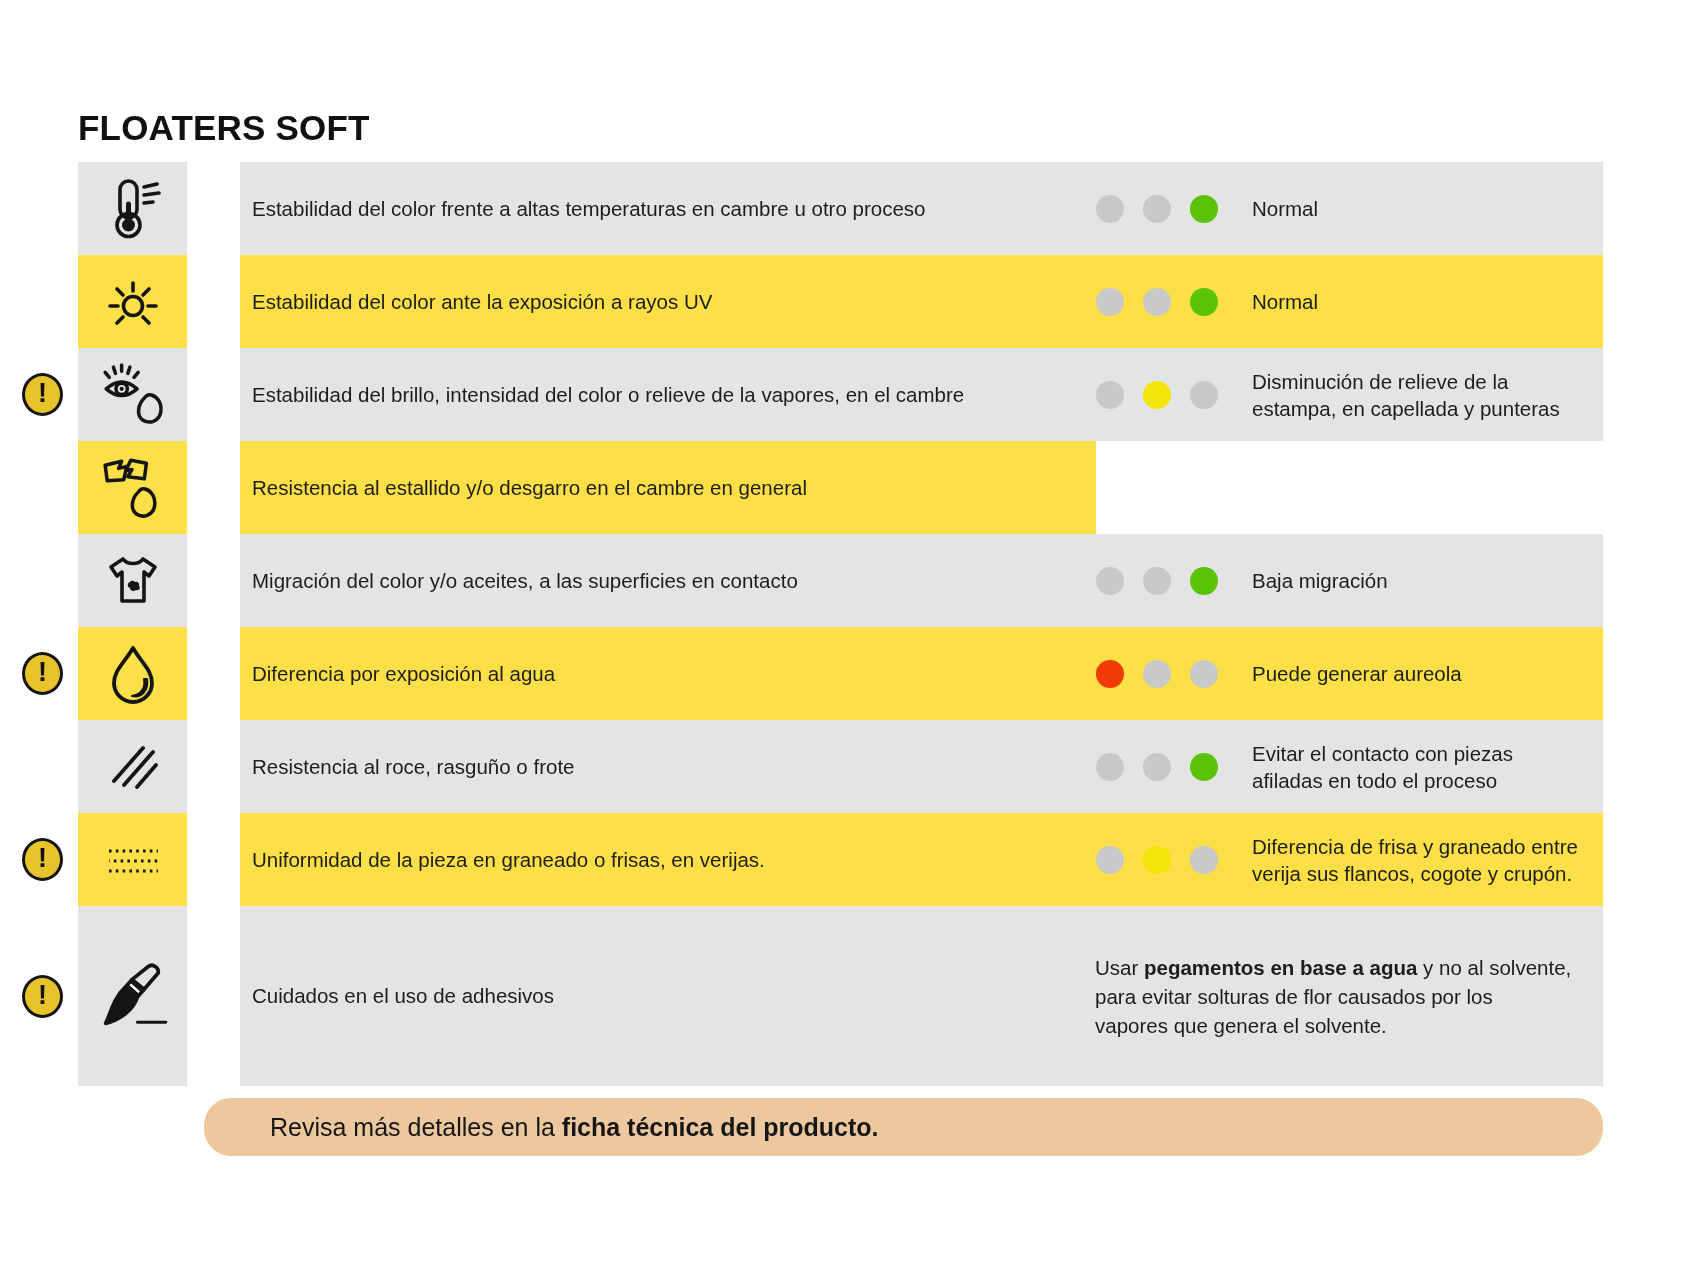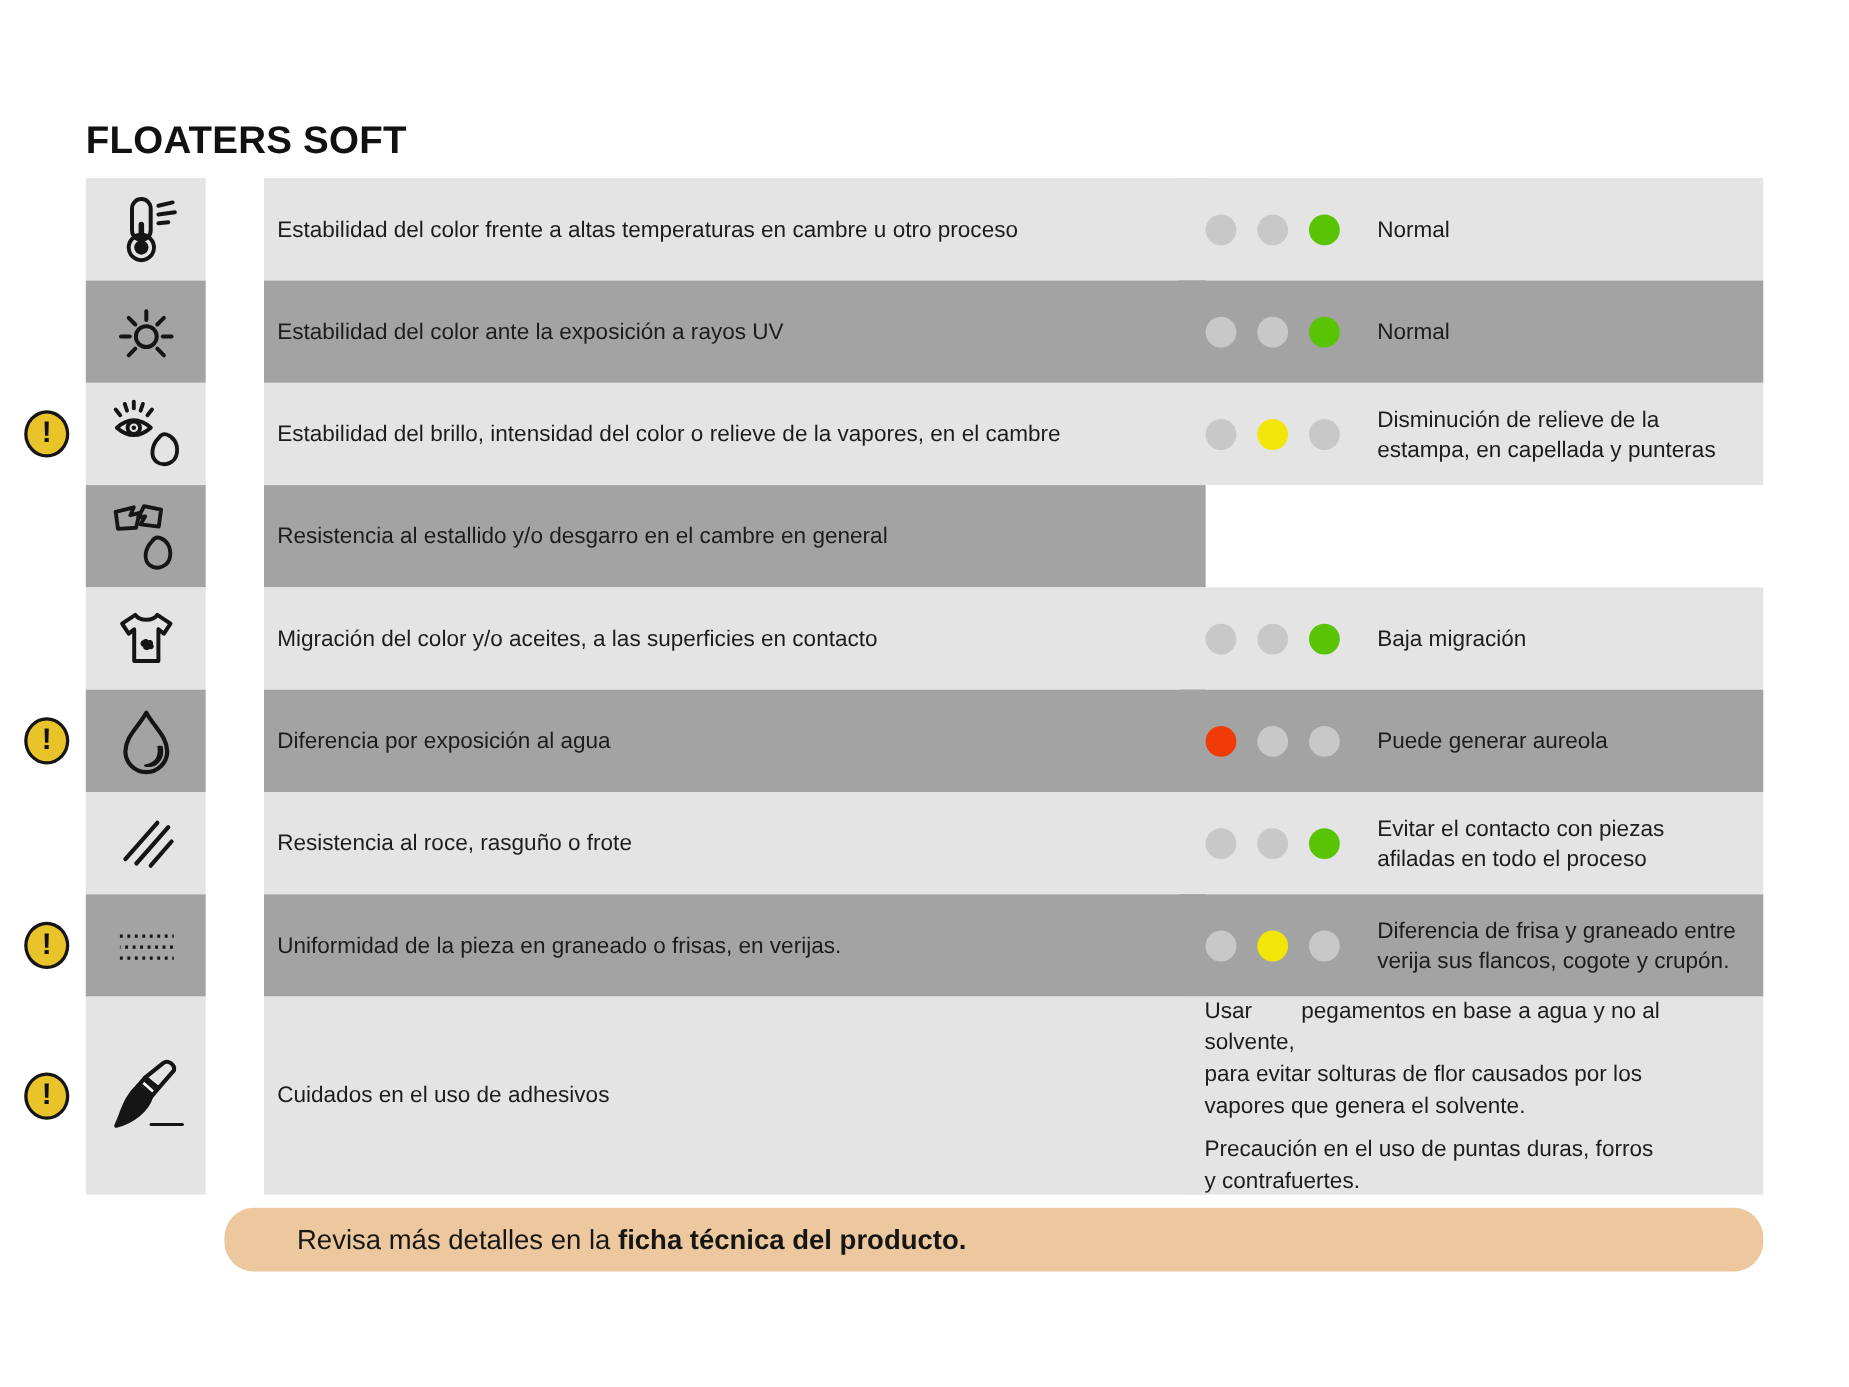--- a/index.html
+++ b/index.html
@@ -1,36 +1,36 @@
 <!DOCTYPE html>
 <html><head>
 <meta charset="utf-8">
 <style>
   html,body{margin:0;padding:0;background:#ffffff;}
   .canvas{position:relative;width:1681px;height:1261px;background:#ffffff;overflow:hidden;
           font-family:"Liberation Sans","DejaVu Sans",sans-serif;color:#1d1d1d;}
   .page-title{position:absolute;left:78px;top:108px;font-size:35px;font-weight:700;letter-spacing:0.2px;color:#111;}
   .cell{position:absolute;height:93px;box-sizing:border-box;}
   .bg-a{background:#e4e4e4;}
-  .bg-b{background:#a3a3a3;}
+  .bg-b{background:#fde047;}
   .icon-cell{left:78px;width:109px;display:flex;align-items:center;justify-content:center;}
   .desc-cell{left:204px;width:856px;display:flex;align-items:center;
              padding:0 40px 0 12px;font-size:20.5px;line-height:26px;margin-left:36px;}
   .status-cell{left:1072px;width:531px;display:flex;align-items:center;}
   .dots{position:absolute;left:24px;top:50%;transform:translateY(-50%);display:flex;gap:19px;}
   .dot{width:28px;height:28px;border-radius:50%;background:#c8c8c8;}
   .dot[data-level="off"]{background:#c8c8c8;}
   .dot[data-level="ok"]{background:#58c404;}
   .dot[data-level="warn"]{background:#f2e50a;}
   .dot[data-level="alert"]{background:#f13b04;}
   .status-text{margin-left:180px;font-size:20.5px;line-height:27px;white-space:pre-line;}
   .advice-cell{left:1072px;width:531px;display:flex;flex-direction:column;justify-content:center;
                gap:10px;padding:12px 26px 12px 23px;box-sizing:border-box;
                font-size:20.5px;line-height:29px;white-space:pre-line;}
-  .advice-cell b{font-weight:400;margin-left:39px;}
+  .advice-cell b{font-weight:700;}
   .warn-badge{position:absolute;left:22px;width:35px;height:35px;border:3.5px solid #151515;border-radius:50%;
               background:#e9c32a;display:flex;align-items:center;justify-content:center;
               font-size:27px;font-weight:800;color:#111;line-height:1;padding-bottom:2px;box-sizing:content-box;}
   .banner{position:absolute;left:204px;top:1098px;width:1399px;height:58px;background:#edc89e;
           display:flex;align-items:center;padding-left:66px;box-sizing:border-box;font-size:25px;color:#161616;border-radius:27px;}
   .banner b{font-weight:700;}
   svg{display:block;}
 </style>
 </head>
 <body>
@@ -232,21 +232,19 @@
       </svg>
     </span>
   </div>
   <div class="cell desc-cell bg-a" style="top:906px;height:180px">
     <span>Cuidados en el uso de adhesivos</span>
   </div>
   <div class="cell advice-cell bg-a" style="top:906px;height:180px">
     <div><span>Usar </span><b>pegamentos en base a agua</b><span> y no al solvente,
 para evitar solturas de flor causados por los
 vapores que genera el solvente.</span></div>
-    <div><span>Precaución en el uso de puntas duras, forros
-y contrafuertes.</span></div>
   </div>
 
   <div class="banner">
     <span><span>Revisa más detalles en la </span><b>ficha técnica del producto.</b></span>
   </div>
 
 </div>
 
 </body></html>

